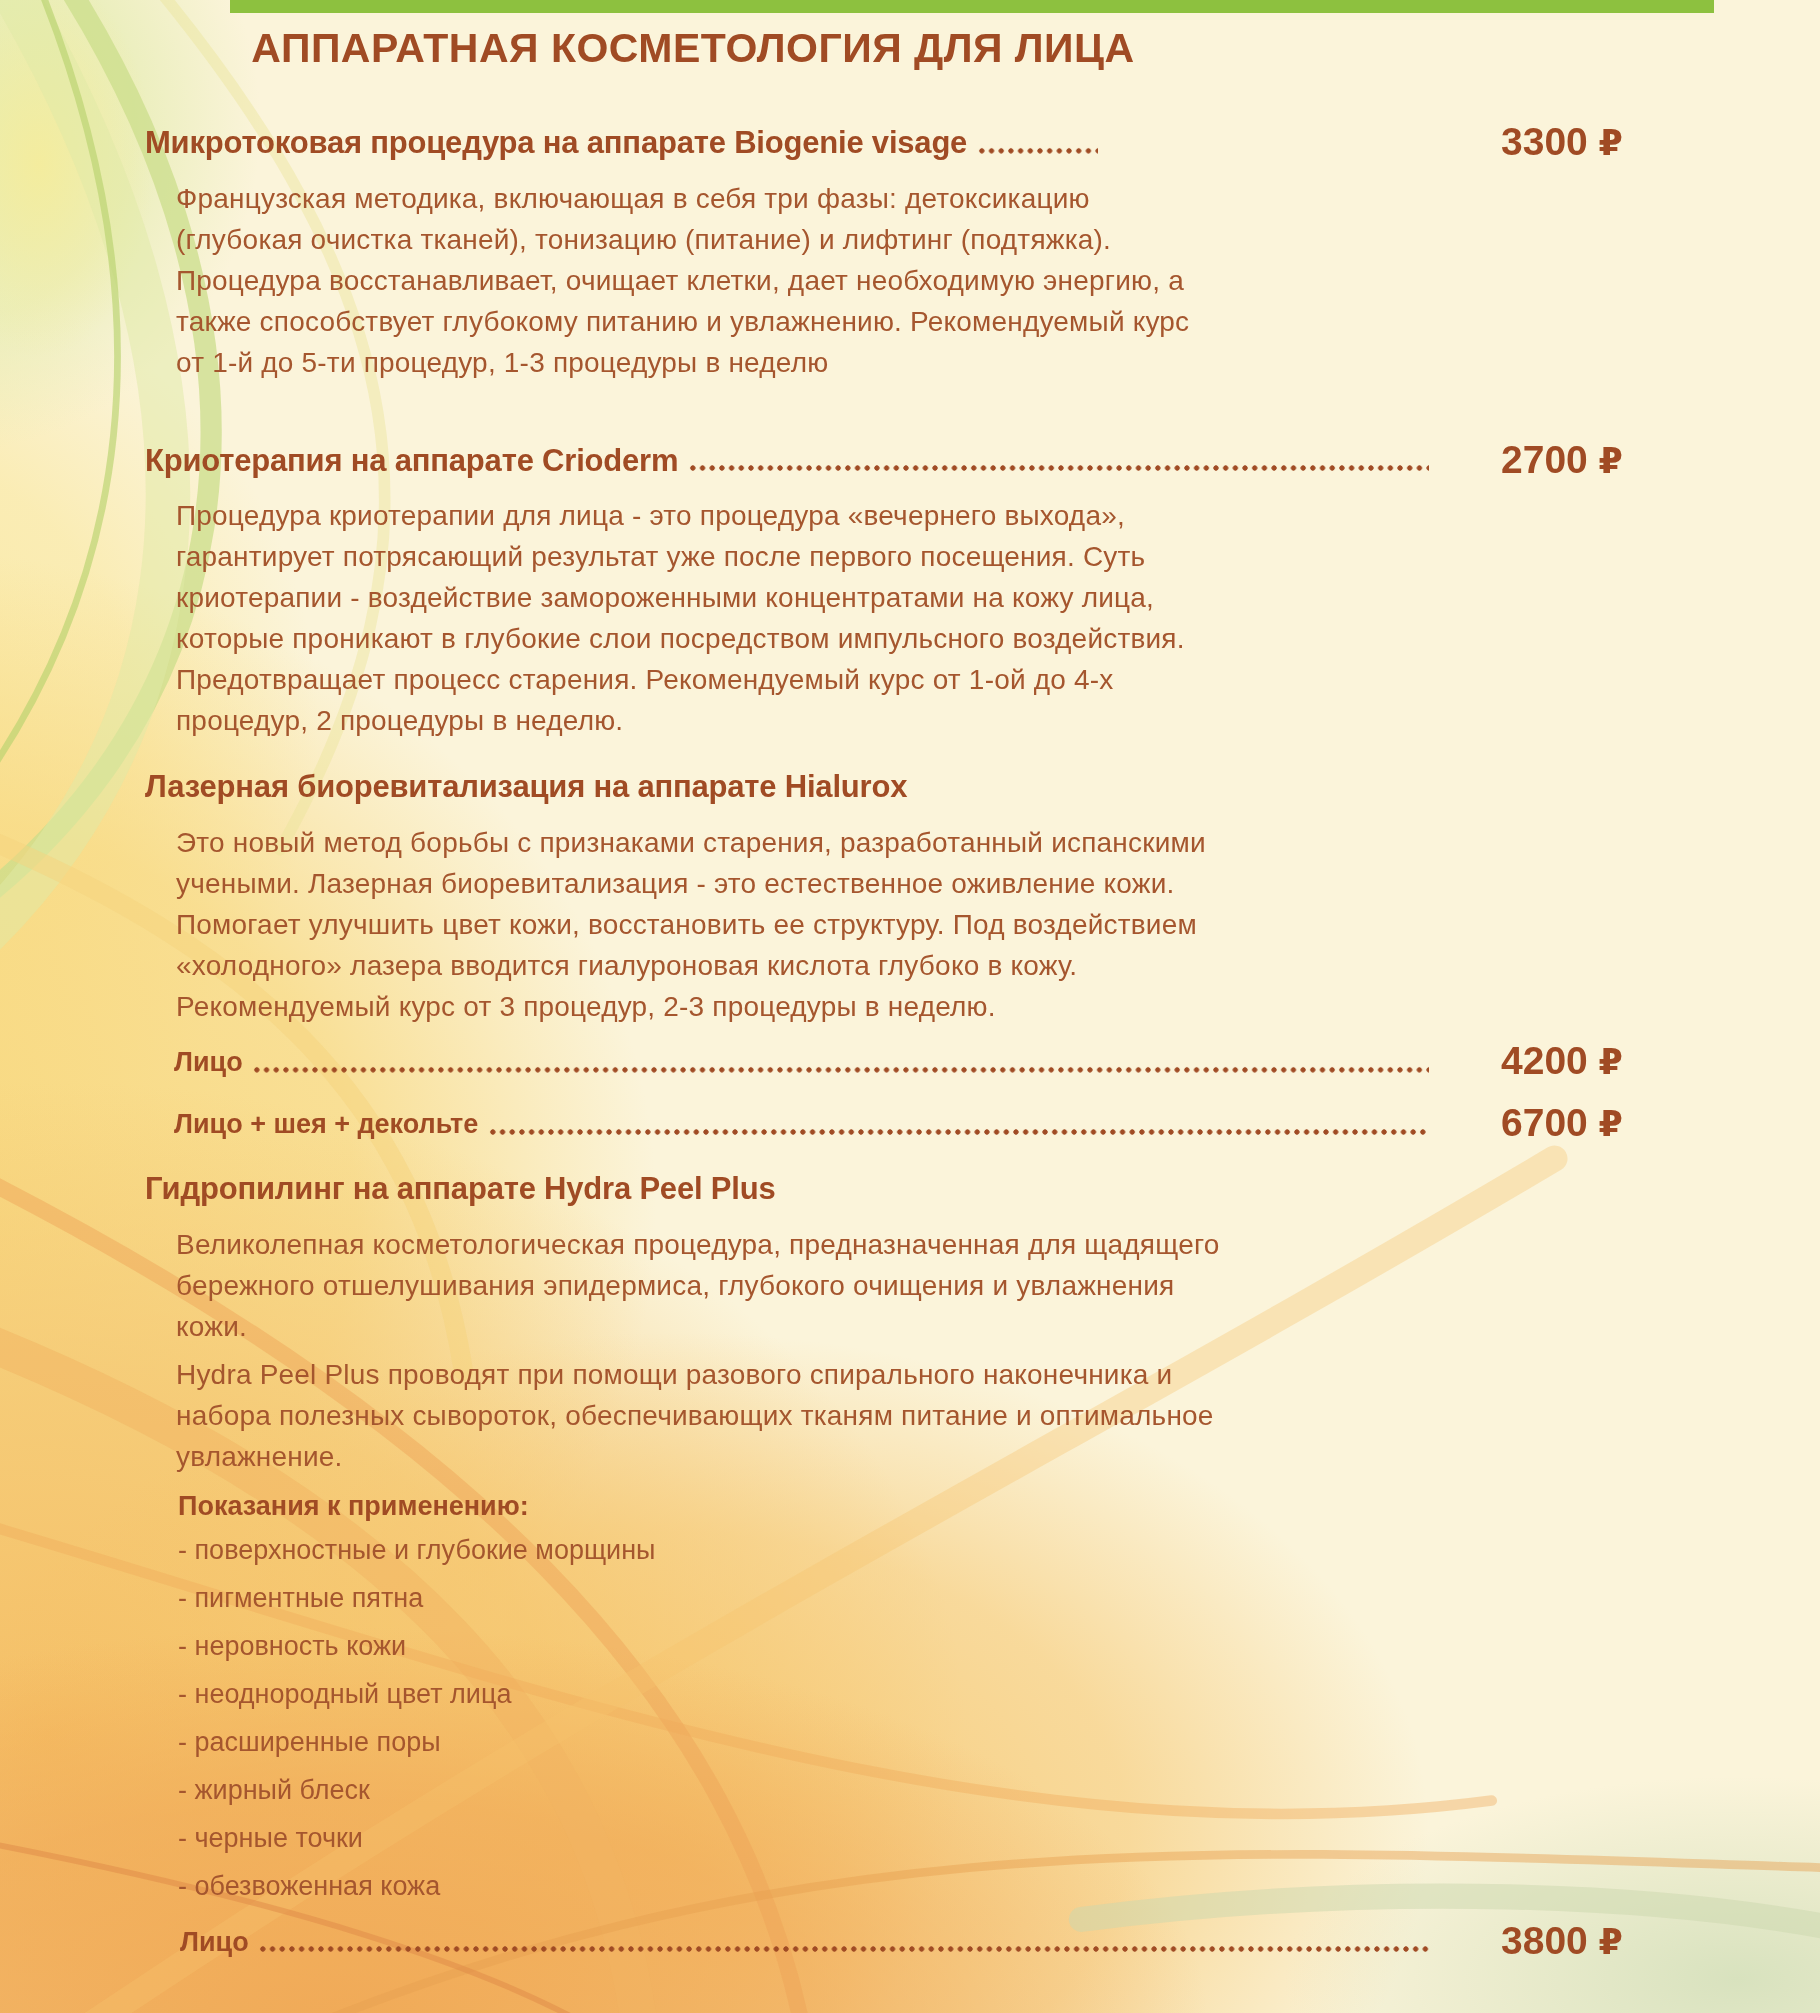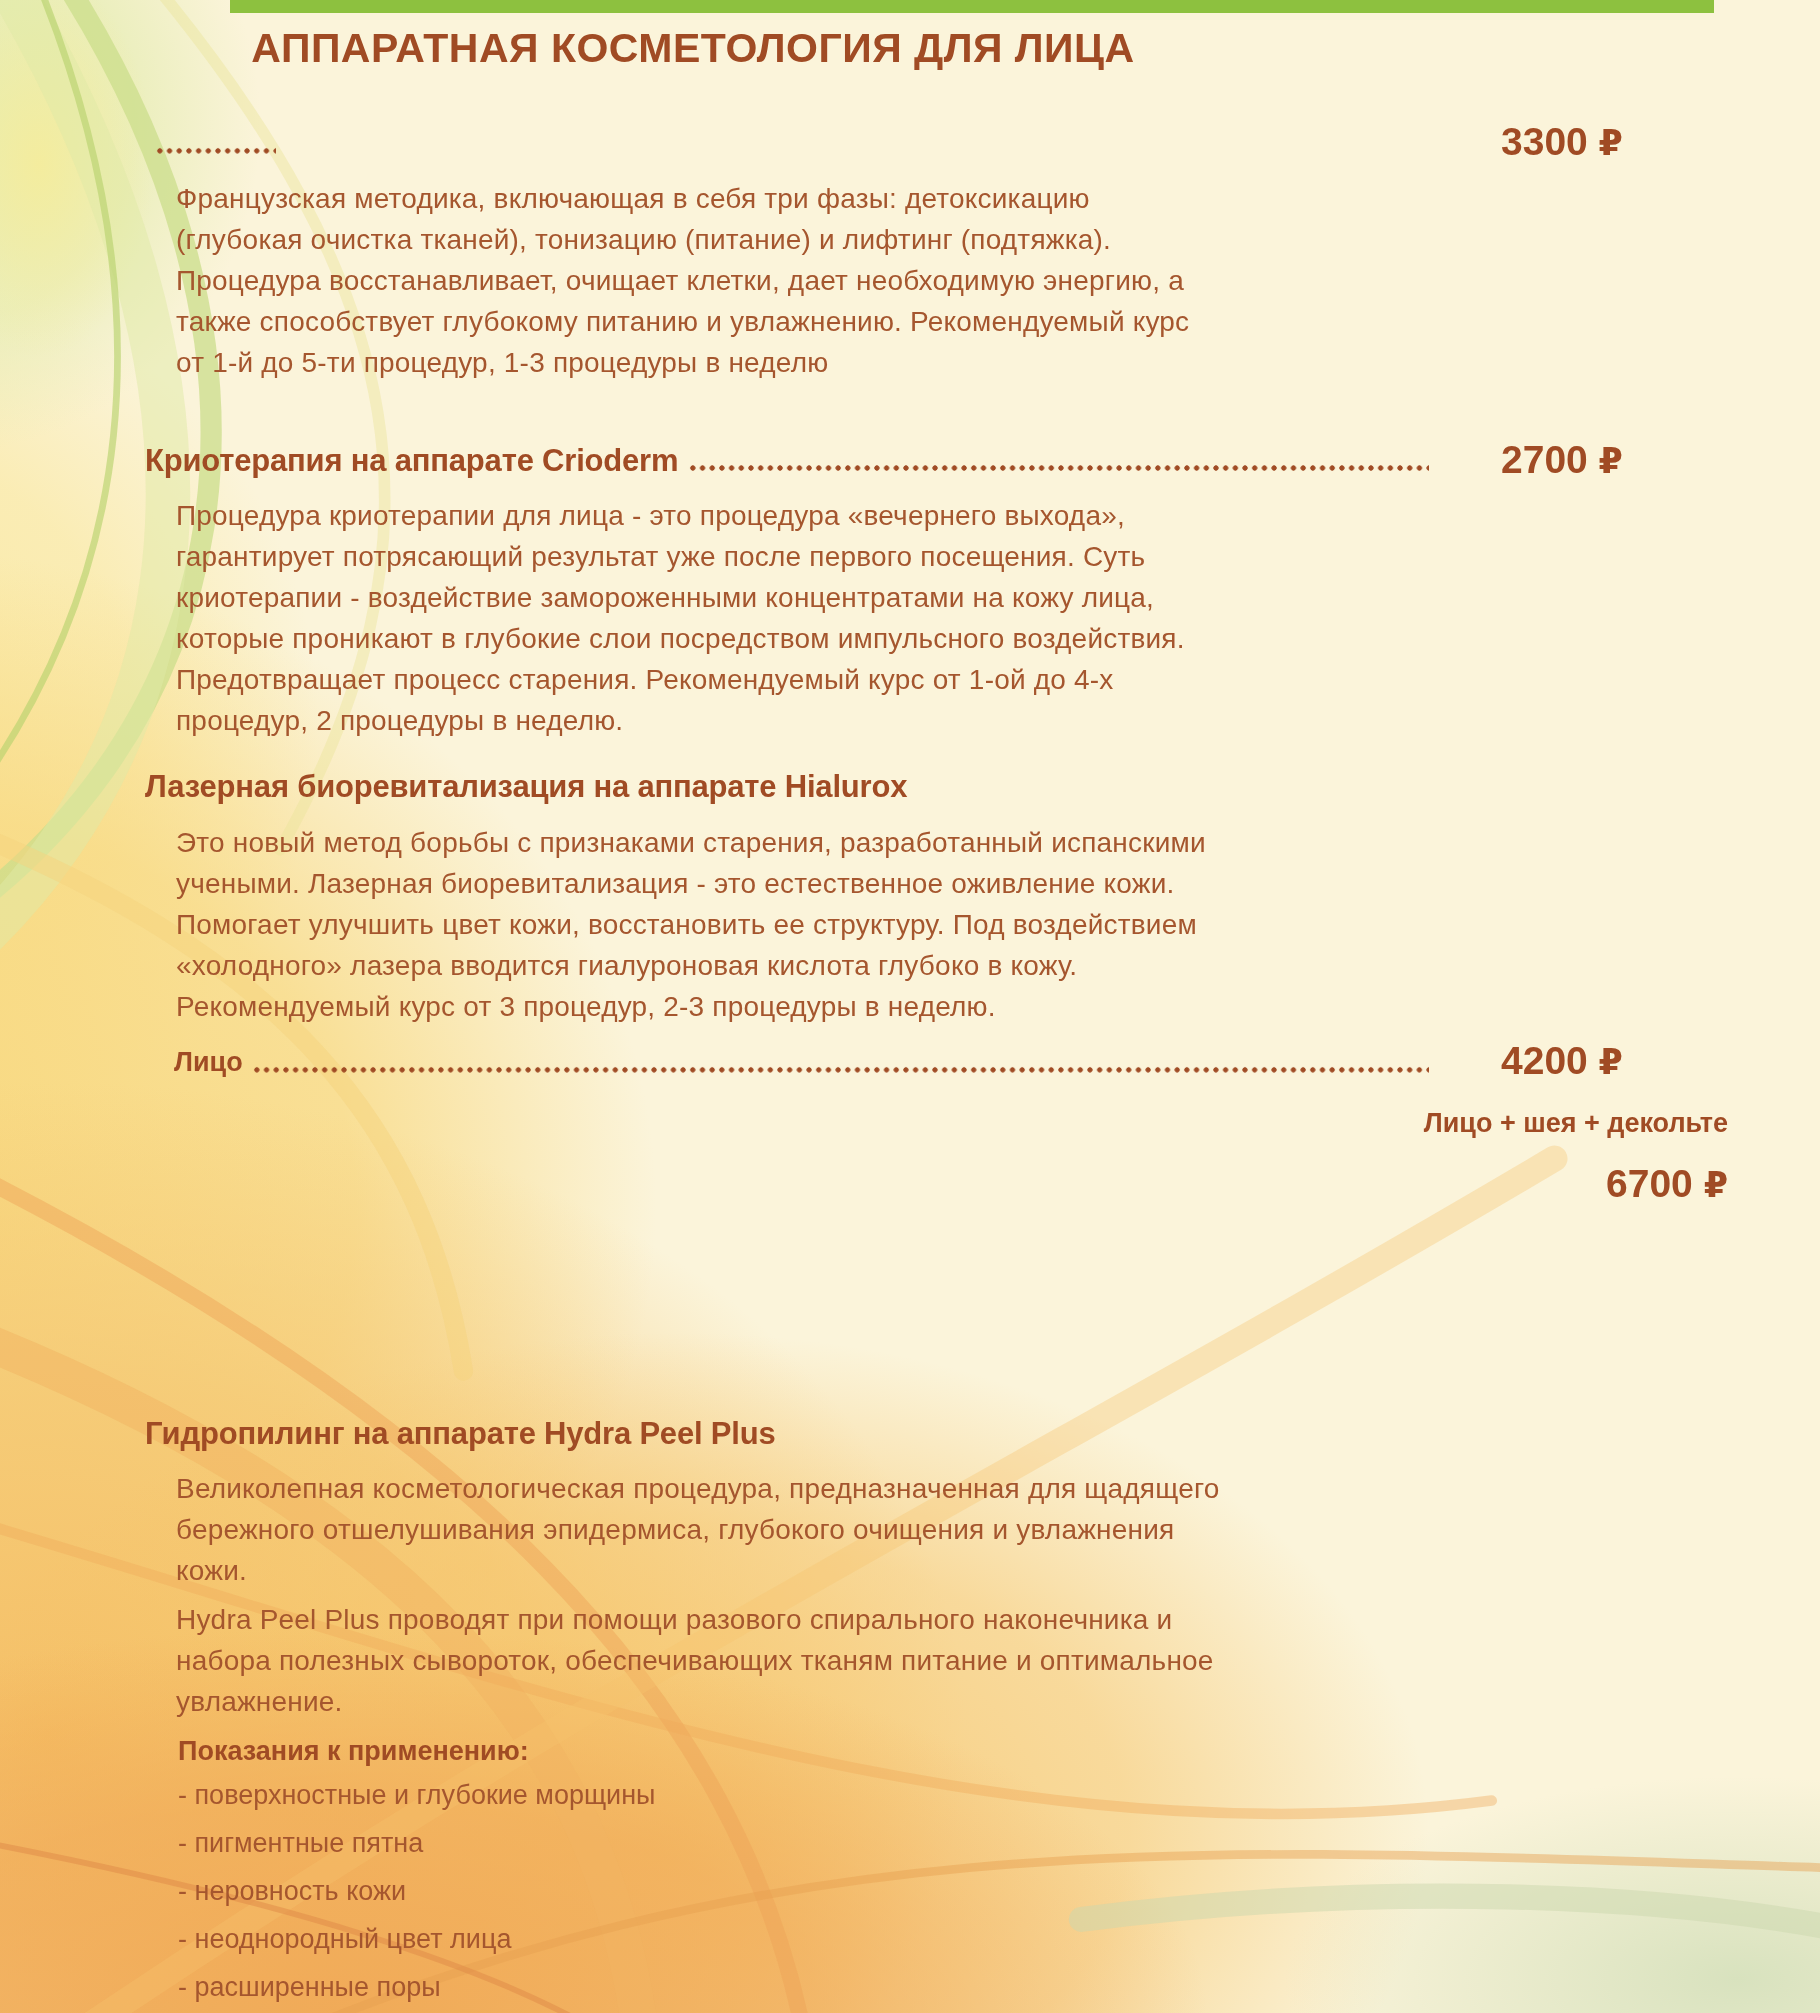--- a/index.html
+++ b/index.html
@@ -47,21 +47,21 @@
   .rub{font-family:"DejaVu Sans",sans-serif;font-size:35px;}
   .desc{
     margin:13.5px 0 0 31px;width:1048px;
     font-size:28px;line-height:41px;letter-spacing:0.2px;
     color:var(--body-brown);
     min-height:203px;
   }
   .desc.two-line{min-height:81px;}
   .desc.p2{margin-top:7.7px;}
   .opt-row{margin-top:13.5px;}
-  .opt-row.gap20{margin-top:19.3px;flex-direction:column;}
+  .opt-row.gap20{margin-top:19.3px;}
   .opt-row.gap10{margin-top:9.7px;}
   .opt-label{font-size:27px;font-weight:bold;line-height:42px;white-space:nowrap;margin-left:29px;}
   .opt-label.deep{margin-left:35px;}
   .head4{margin-top:23px;}
   .ind-title{margin:9.7px 0 0 33px;font-size:27px;font-weight:bold;line-height:39px;}
   .ind-item{margin-left:33px;font-size:27px;line-height:48px;color:var(--body-brown);}
 </style>
 </head>
 <body>
 
@@ -132,20 +132,21 @@
     </g>
   </svg>
 
   <div class="topbar"></div>
 
   <div class="content">
 
     <div class="title">АППАРАТНАЯ КОСМЕТОЛОГИЯ ДЛЯ ЛИЦА</div>
 
     <div class="price-row row-1">
+      <span class="svc-name">Микротоковая процедура на аппарате Biogenie visage</span>
       <span class="dots short"></span>
       <span class="spacer"></span>
       <span class="price"><span>3300</span> <span class="rub">₽</span></span>
     </div>
     <div class="desc">Французская методика, включающая в себя три фазы: детоксикацию (глубокая очистка тканей), тонизацию (питание) и лифтинг (подтяжка). Процедура восстанавливает, очищает клетки,  дает необходимую энергию, а также способствует глубокому питанию и увлажнению. Рекомендуемый курс от 1-й до 5-ти процедур, 1-3 процедуры в неделю</div>
 
     <div class="price-row row-2">
       <span class="svc-name">Криотерапия на аппарате Crioderm</span>
       <span class="dots"></span>
       <span class="price"><span>2700</span> <span class="rub">₽</span></span>

